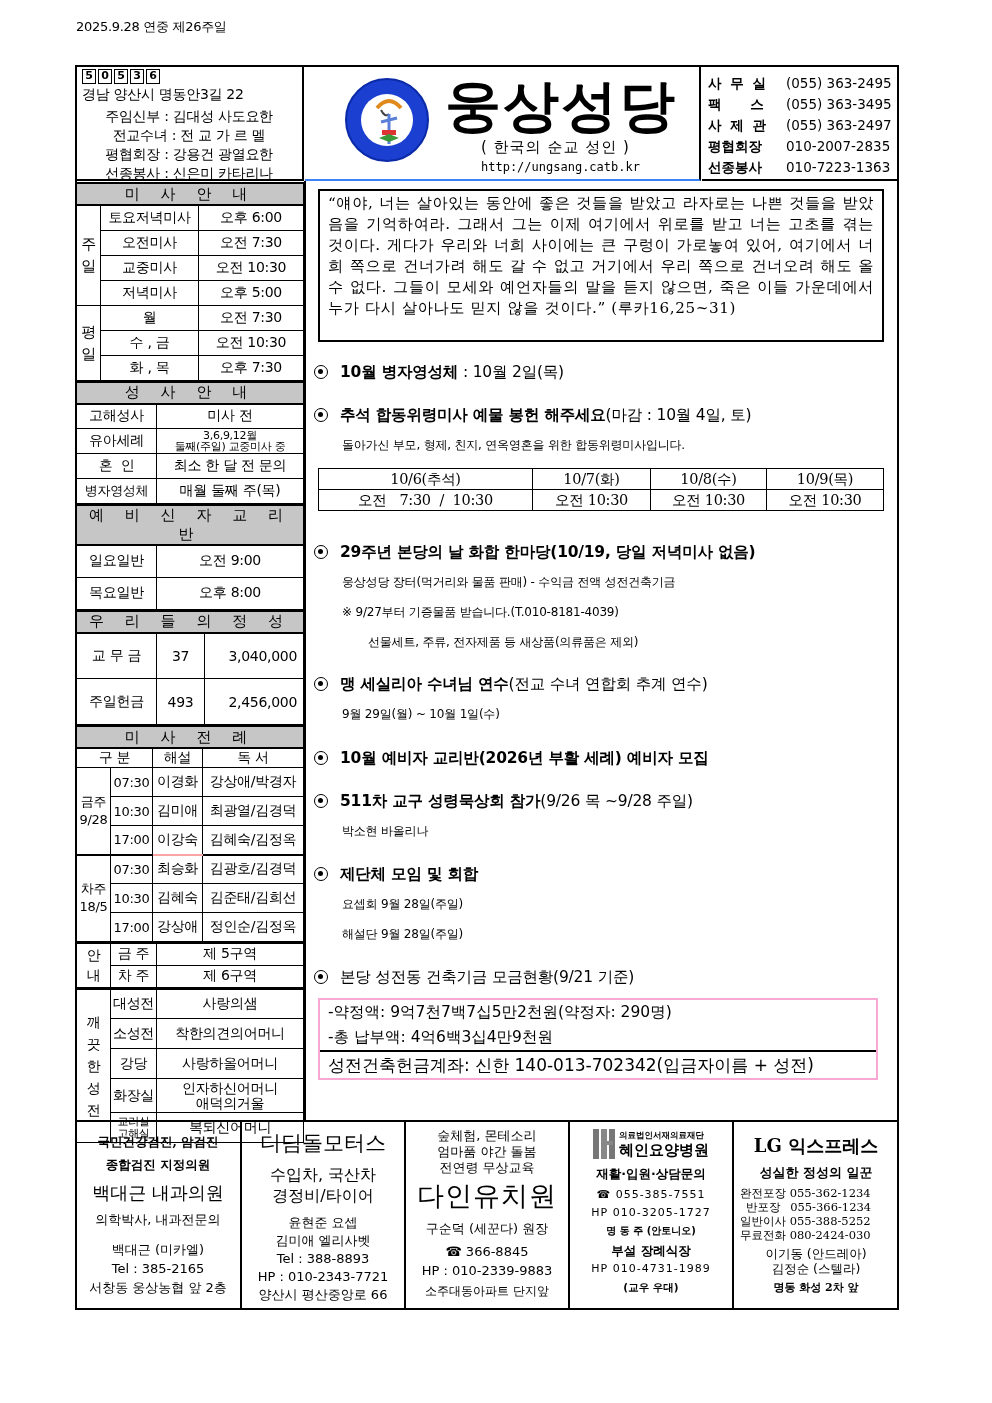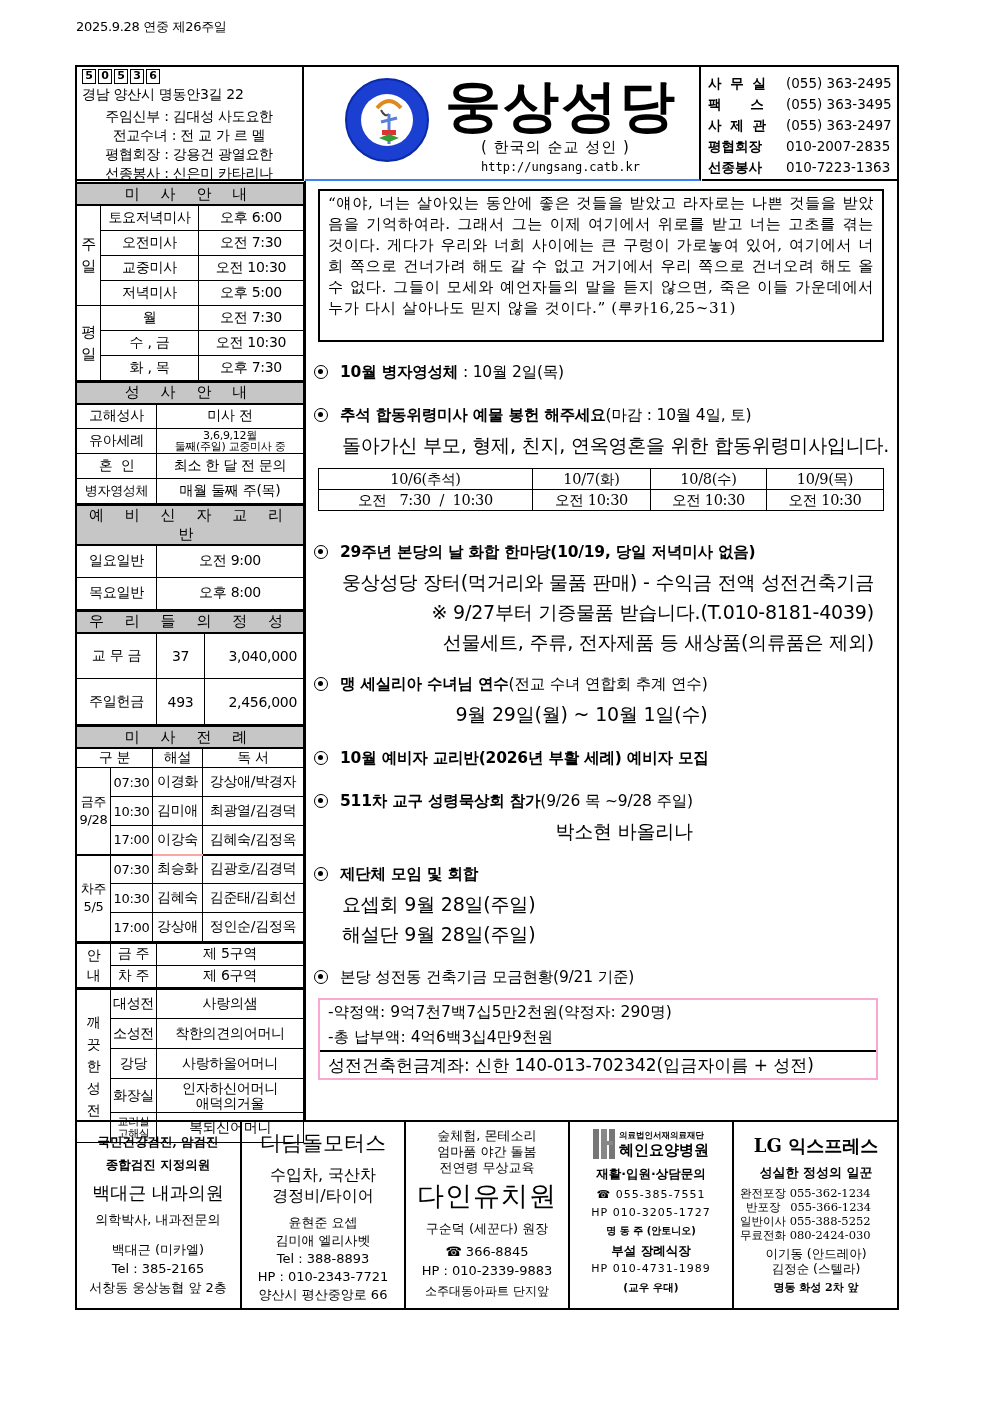--- a/index.html
+++ b/index.html
@@ -31,21 +31,21 @@
   td { border: 1px solid #000; text-align: center; vertical-align: middle; font-size: 14px; letter-spacing: -0.3px; }
   .band { background: #c6c6c6; font-size: 15px; letter-spacing: 8px; height: 22px; border-top: 2px solid #000; border-bottom: 2px solid #000; font-weight: normal; }
   .sec-label { width: 24px; font-size: 15px; line-height: 22px; }
 
   
   .quote { left: 318px; top: 189px; width: 566px; height: 153px; border: 2px solid #000; padding: 2px 8px; font-family: "DejaVu Serif", serif; font-size: 15.2px; line-height: 21px; text-align: justify; letter-spacing: 0.6px; }
   .item { left: 314px; font-size: 15.5px; line-height: 30px; letter-spacing: -0.2px; }
   .item .bul { display: inline-block; width: 14px; height: 14px; border: 1.5px solid #000; border-radius: 50%; position: relative; vertical-align: -2px; margin-right: 12px; }
   .item .bul::after { content: ""; position: absolute; left: 3px; top: 3px; width: 5px; height: 5px; border-radius: 50%; background: #000; }
   .item .b { font-weight: bold; }
-  .sub { padding-left: 28px; font-size: 19px; line-height: 30px; text-align: right; }
+  .sub { padding-left: 28px; font-size: 12px; line-height: 30px; }
 
   .hw-table { left: 318px; top: 468px; width: 566px; }
   .hw-table td { font-family: "DejaVu Serif", serif; font-size: 14.5px; height: 21px; }
 
   .fund-box { left: 318px; top: 998px; width: 560px; border: 2px solid #f9a8d4; }
   .fund-box .ln { padding-left: 8px; font-size: 15.5px; line-height: 25px; }
   .fund-box .acct { border-top: 2px solid #000; font-size: 17px; line-height: 26px; padding-left: 8px; }
 
   
   .ads { left: 76px; top: 1120px; width: 822px; height: 189px; border-top: 2px solid #000; display: flex; }
@@ -241,21 +241,21 @@
           <td>최광열/김경덕</td>
         </tr>
     <tr style="height:29px">
           <td style="font-size:13px">17:00</td>
           <td>이강숙</td>
           <td>김혜숙/김정옥</td>
         </tr>
     <tr style="height:29px">
       <td rowspan="3" style="font-size:13px;line-height:18px;border-top:2px solid #000">
             <div>차주</div>
-            <div>5/5</div>
+            <div>18/5</div>
           </td>
       <td style="font-size:13px;border-top:2px solid #000">07:30</td>
       <td style="border-top:2px solid #fca5a5">최승화</td>
       <td style="border-top:2px solid #000">김광호/김경덕</td>
     </tr>
     <tr style="height:29px">
           <td style="font-size:13px">10:30</td>
           <td>김혜숙</td>
           <td>김준태/김희선</td>
         </tr>

